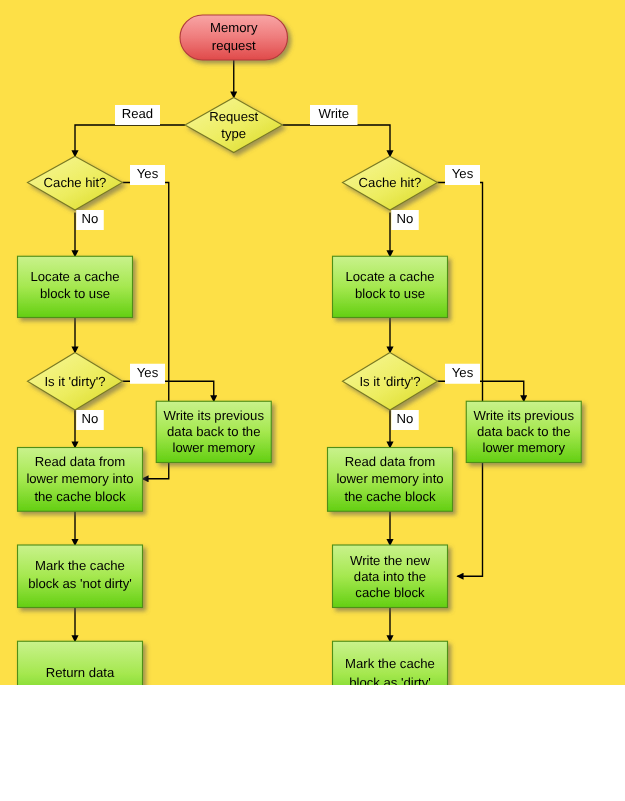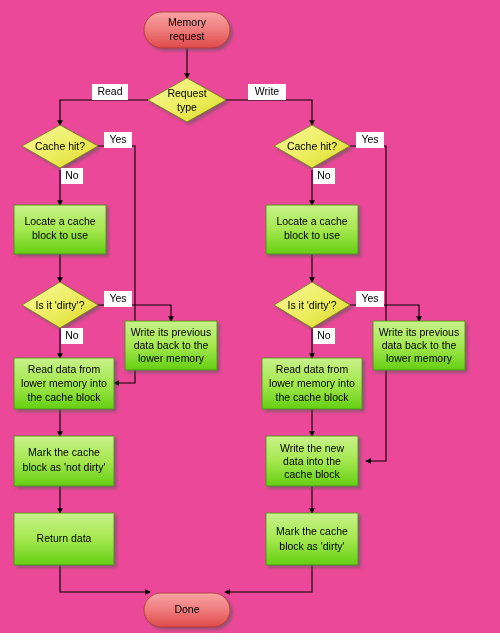--- a/index.html
+++ b/index.html
@@ -3,22 +3,22 @@
 <meta charset="utf-8">
 <style>
   html, body {
     margin: 0;
     padding: 0;
     background: #ffffff;
   }
   #canvas {
     position: relative;
     width: 500px;
-    height: 633px;
-    background: #ec4899;
+    height: 548px;
+    background: #fde047;
     font-family: "Liberation Sans", sans-serif;
     overflow: hidden;
   }
   svg.flow {
     position: absolute;
     left: 0;
     top: 0;
     width: 500px;
     height: 641px;
   }

